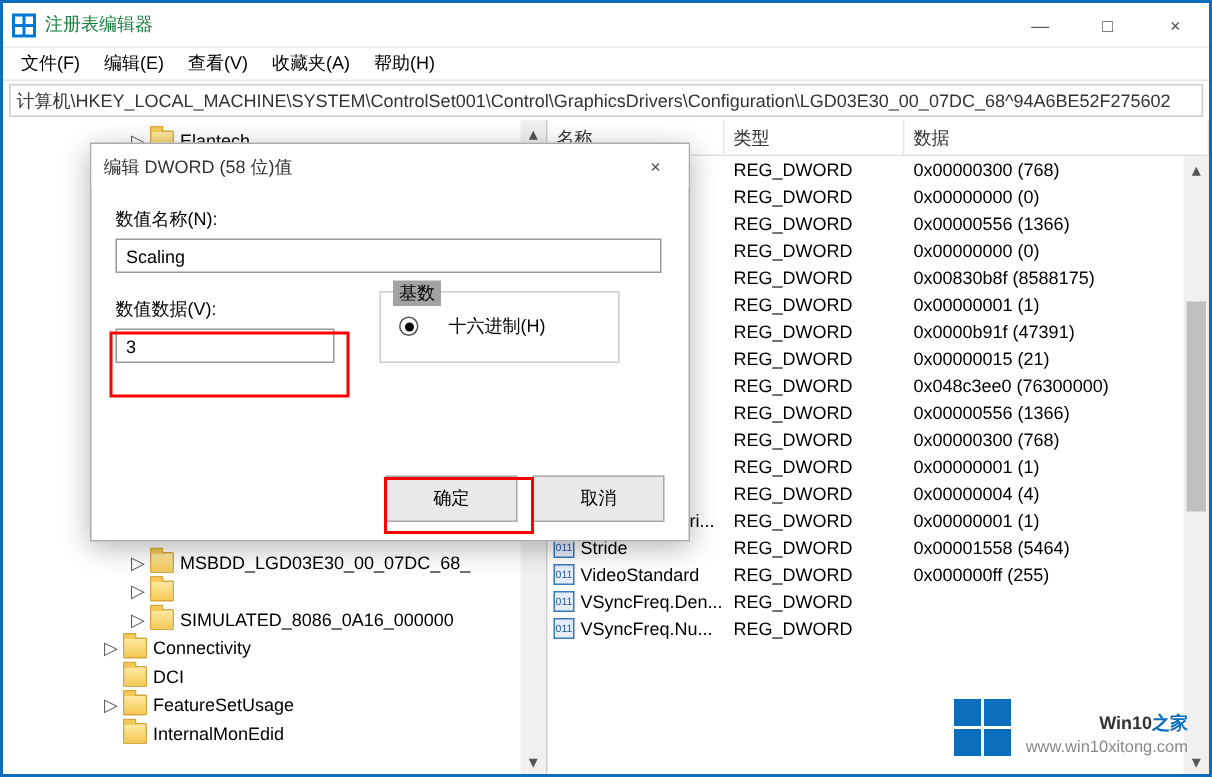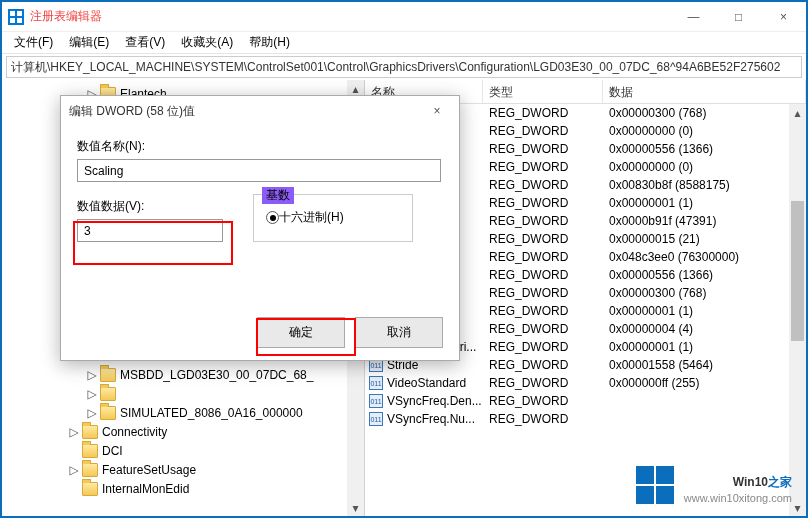--- a/index.html
+++ b/index.html
@@ -3,21 +3,21 @@
 <meta charset="utf-8">
 <style>
 *{box-sizing:border-box;margin:0;padding:0;font-family:"Microsoft YaHei","Segoe UI",sans-serif;font-size:12px}
 body{width:808px;height:518px;overflow:hidden;position:relative;background:#fff}
 .outer-border{position:absolute;inset:0;border:2px solid #0a6ebd;pointer-events:none;z-index:100}
 .window{position:absolute;left:2px;top:2px;right:2px;bottom:2px;background:#fff;display:flex;flex-direction:column}
 .titlebar{height:30px;background:#fff;display:flex;align-items:center;padding-left:6px;border-bottom:1px solid #eee}
 .titlebar-icon{width:16px;height:16px;background:#0078d7;margin-right:6px;position:relative}
 .titlebar-icon::before{content:"";position:absolute;left:2px;top:2px;width:5px;height:5px;background:#fff}
 .titlebar-icon::after{content:"";position:absolute;left:9px;top:2px;width:5px;height:5px;background:#fff;box-shadow:-7px 7px 0 #fff,0 7px 0 #fff}
-.title-text{flex:1;color:#ef4444}
+.title-text{flex:1;color:#15803d}
 .winbtns{display:flex}
 .winbtn{width:45px;height:30px;display:flex;align-items:center;justify-content:center;color:#555}
 .menubar{height:22px;display:flex;align-items:flex-start;padding-left:6px;gap:4px;border-bottom:1px solid #e5e5e5}
 .menuitem{padding:2px 6px;color:#000}
 .addressbar{height:22px;border:1px solid #ccc;margin:2px 4px;padding:2px 4px;display:flex;align-items:center;white-space:nowrap;overflow:hidden;color:#333;background:#fff}
 .content{flex:1;display:flex;overflow:hidden;position:relative}
 .tree-pane{width:363px;border-right:1px solid #d0d0d0;overflow:hidden;position:relative;padding-top:4px}
 .tree-item{height:19px;display:flex;align-items:center;white-space:nowrap;color:#000}
 .expander{width:12px;height:12px;display:inline-flex;align-items:center;justify-content:center;color:#555;margin-right:2px}
 .folder-icon{width:16px;height:14px;background:linear-gradient(#ffe9a2,#f4c955);border:1px solid #d8a93a;border-radius:1px;margin-right:4px;position:relative}
@@ -39,22 +39,22 @@
 .dialog-title{height:30px;display:flex;align-items:center;padding:0 8px;color:#333;background:#fff}
 .dialog-title span{flex:1}
 .dialog-close{width:28px;height:22px;display:flex;align-items:center;justify-content:center;color:#555}
 .dialog-body{flex:1;padding:8px 16px 12px 16px;position:relative}
 .dlabel{margin-top:4px;margin-bottom:4px;color:#000}
 .dinput{width:364px;height:23px;border:1px solid #999;padding:2px 6px;background:#fff;font-family:inherit;font-size:12px}
 .dinput[readonly]{background:#fff}
 .row2{display:flex;margin-top:12px;gap:30px}
 .val-box{display:flex;flex-direction:column}
 .fieldset{border:1px solid #ccc;padding:8px 12px 10px 12px;width:160px;position:relative}
-.fieldset .legend{position:absolute;top:-8px;left:8px;background:#8b5cf6;padding:0 4px;color:#000}
-.radio-row{display:flex;align-items:center;margin-top:6px;gap:0;color:#000}
+.fieldset .legend{position:absolute;top:-8px;left:8px;background:#a3a3a3;padding:0 4px;color:#000}
+.radio-row{display:flex;align-items:center;margin-top:6px;gap:20px;color:#000}
 .radio{width:13px;height:13px;border:1px solid #555;border-radius:50%;display:inline-flex;align-items:center;justify-content:center}
 .radio.sel::after{content:"";width:6px;height:6px;background:#000;border-radius:50%}
 .dlg-btns{position:absolute;right:16px;bottom:12px;display:flex;gap:10px}
 .dlg-btn{width:88px;height:31px;border:1px solid #aaa;background:#e9e9e9;display:flex;align-items:center;justify-content:center;color:#000}
 .hl-red{position:absolute;border:2px solid #ff0000;pointer-events:none;z-index:60}
 
 .watermark{position:absolute;right:16px;bottom:14px;z-index:70;display:flex;align-items:center;gap:10px}
 .wm-logo{display:flex;align-items:center;gap:2px}
 .wm-sq{display:grid;grid-template-columns:18px 18px;grid-template-rows:18px 18px;gap:2px}
 .wm-sq div{background:#0a6ebd}

